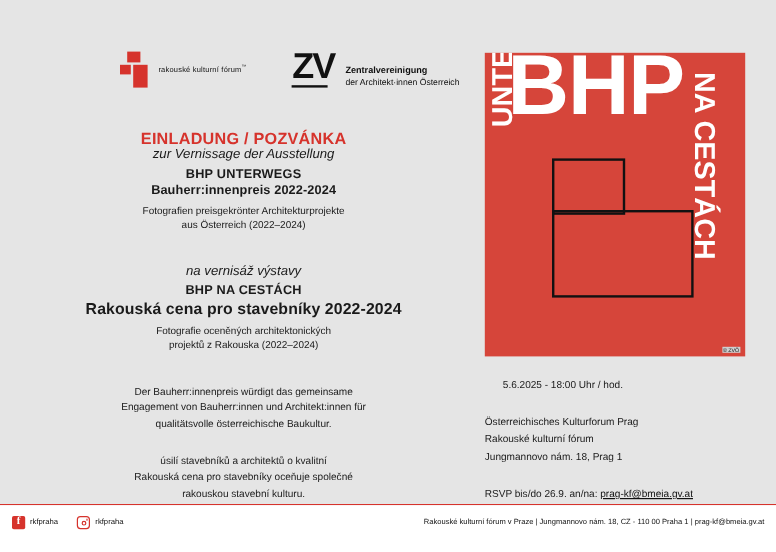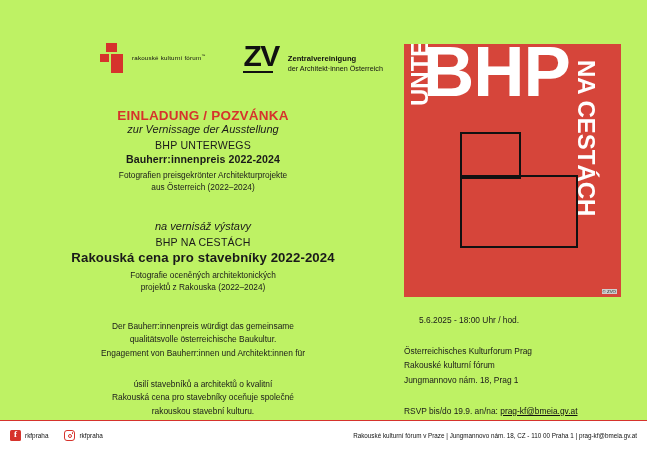--- a/index.html
+++ b/index.html
@@ -13,21 +13,21 @@
     font-family: "Liberation Sans", sans-serif;
     color: #1a1a1a;
     overflow: hidden;
     position: relative;
   }
 
   .page {
     position: relative;
     width: 647px;
     height: 460px;
-    background: #bef264;
+    background: #e5e5e5;
   }
 
   
   .logos {
     position: absolute;
     left: 100px;
     top: 42px;
     display: flex;
     align-items: center;
     gap: 38px;
@@ -102,21 +102,21 @@
     letter-spacing: .2px;
   }
   .block { margin-bottom: 16px; }
   .lead {
     font-size: 11px;
     margin-bottom: 4px;
     font-style: italic;
   }
   .title-main {
     font-size: 10.6px;
-    font-weight: normal;
+    font-weight: bold;
     letter-spacing: .2px;
     margin-bottom: 2px;
   }
   .title-sub {
     font-size: 10.6px;
     font-weight: bold;
     letter-spacing: .1px;
     margin-bottom: 4px;
   }
   .title-big {
@@ -357,22 +357,22 @@
     <div class="block" style="margin-top:26px;">
       <div class="lead">na vernisáž výstavy</div>
       <div class="title-main">BHP NA CESTÁCH</div>
       <div class="title-big">Rakouská cena pro stavebníky 2022-2024</div>
       <div class="desc">Fotografie oceněných architektonických</div>
       <div class="desc">projektů z Rakouska (2022–2024)</div>
     </div>
 
     <div class="para first">
       <div>Der Bauherr:innenpreis würdigt das gemeinsame</div>
+      <div>Engagement von Bauherr:innen und Architekt:innen für</div>
       <div>qualitätsvolle österreichische Baukultur.</div>
-      <div>Engagement von Bauherr:innen und Architekt:innen für</div>
     </div>
 
     <div class="para">
       <div>úsilí stavebníků a architektů o kvalitní</div>
       <div>Rakouská cena pro stavebníky oceňuje společné</div>
       <div>rakouskou stavební kulturu.</div>
     </div>
   </div>
 
   <div class="poster">
@@ -385,21 +385,21 @@
   </div>
 
   <div class="right-info">
     <div class="date">5.6.2025 - 18:00 Uhr / hod.</div>
     <div class="venue">
       <div>Österreichisches Kulturforum Prag</div>
       <div>Rakouské kulturní fórum</div>
       <div>Jungmannovo nám. 18, Prag 1</div>
     </div>
     <div class="rsvp">
-      <span>RSVP bis/do 19.9. an/na: </span><a href="#">prag-kf@bmeia.gv.at</a>
+      <span>RSVP bis/do 26.9. an/na: </span><a href="#">prag-kf@bmeia.gv.at</a>
     </div>
   </div>
 
   <div class="footer-rule"></div>
   <div class="footer">
     <div class="socials">
       <div class="social">
         <span class="ic ic-fb"></span>
         <span class="social-label">rkfpraha</span>
       </div>

